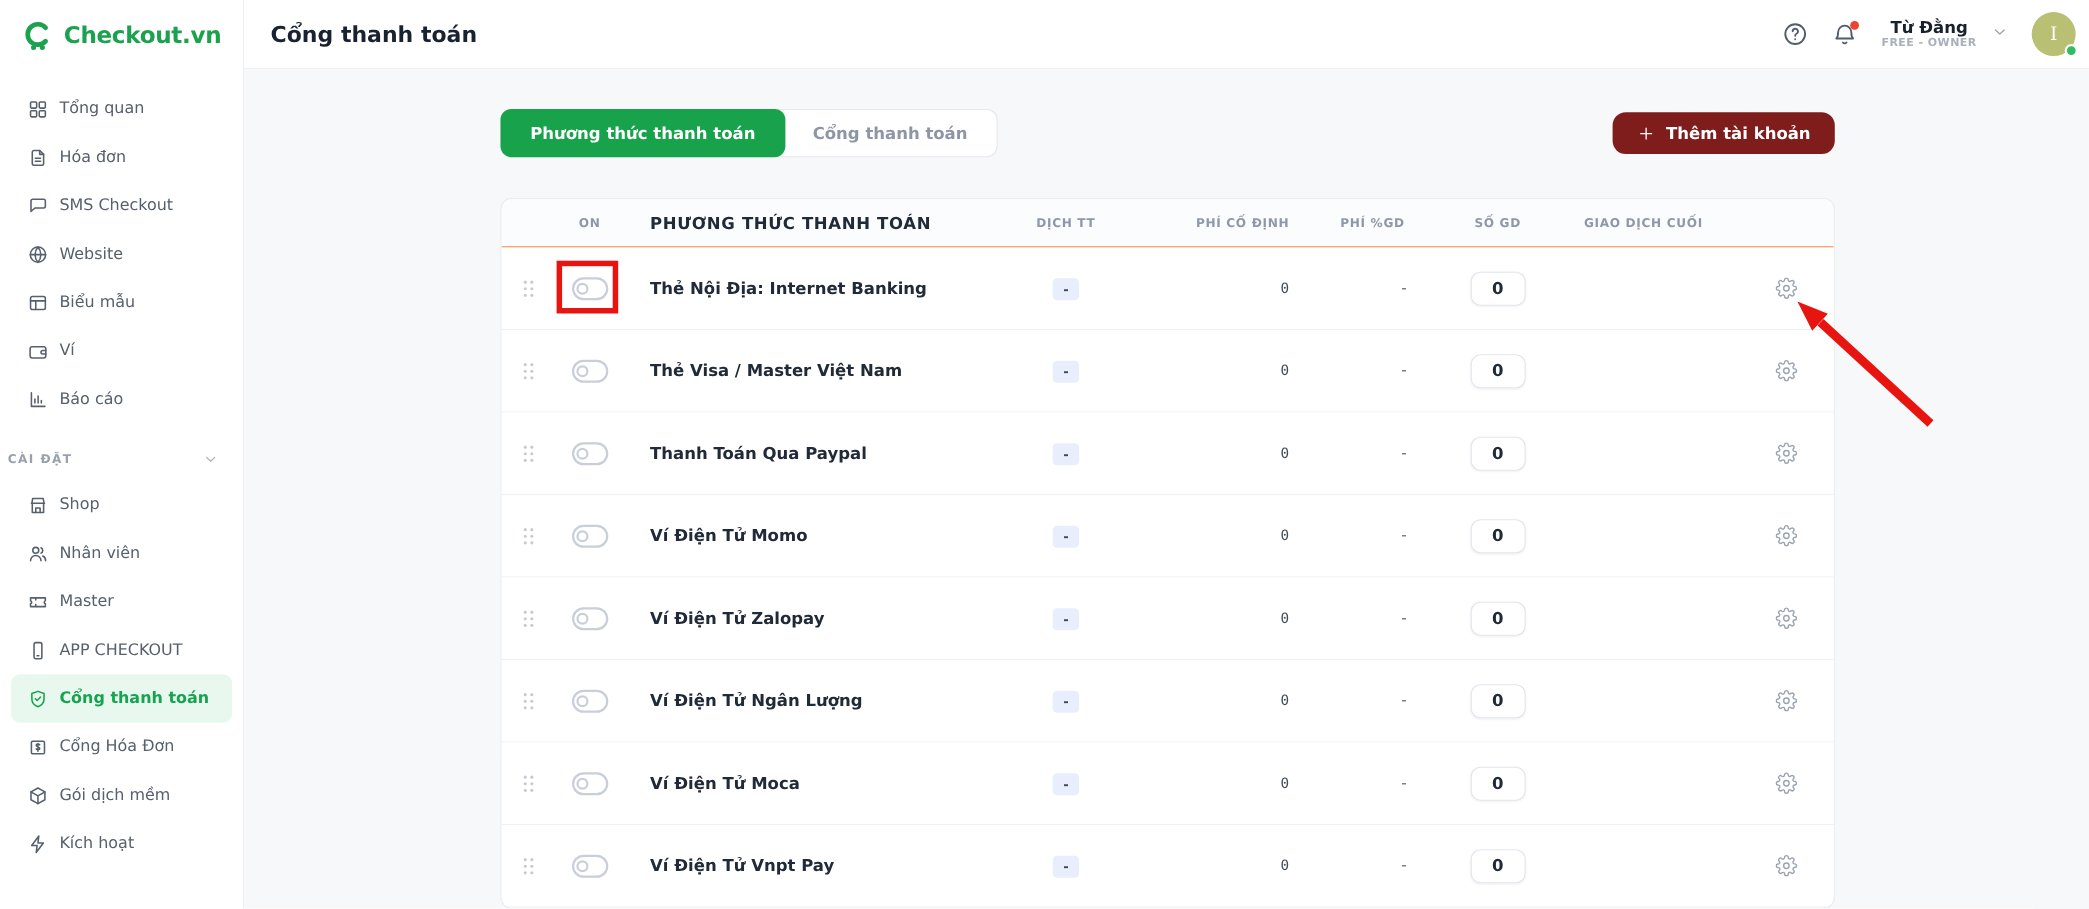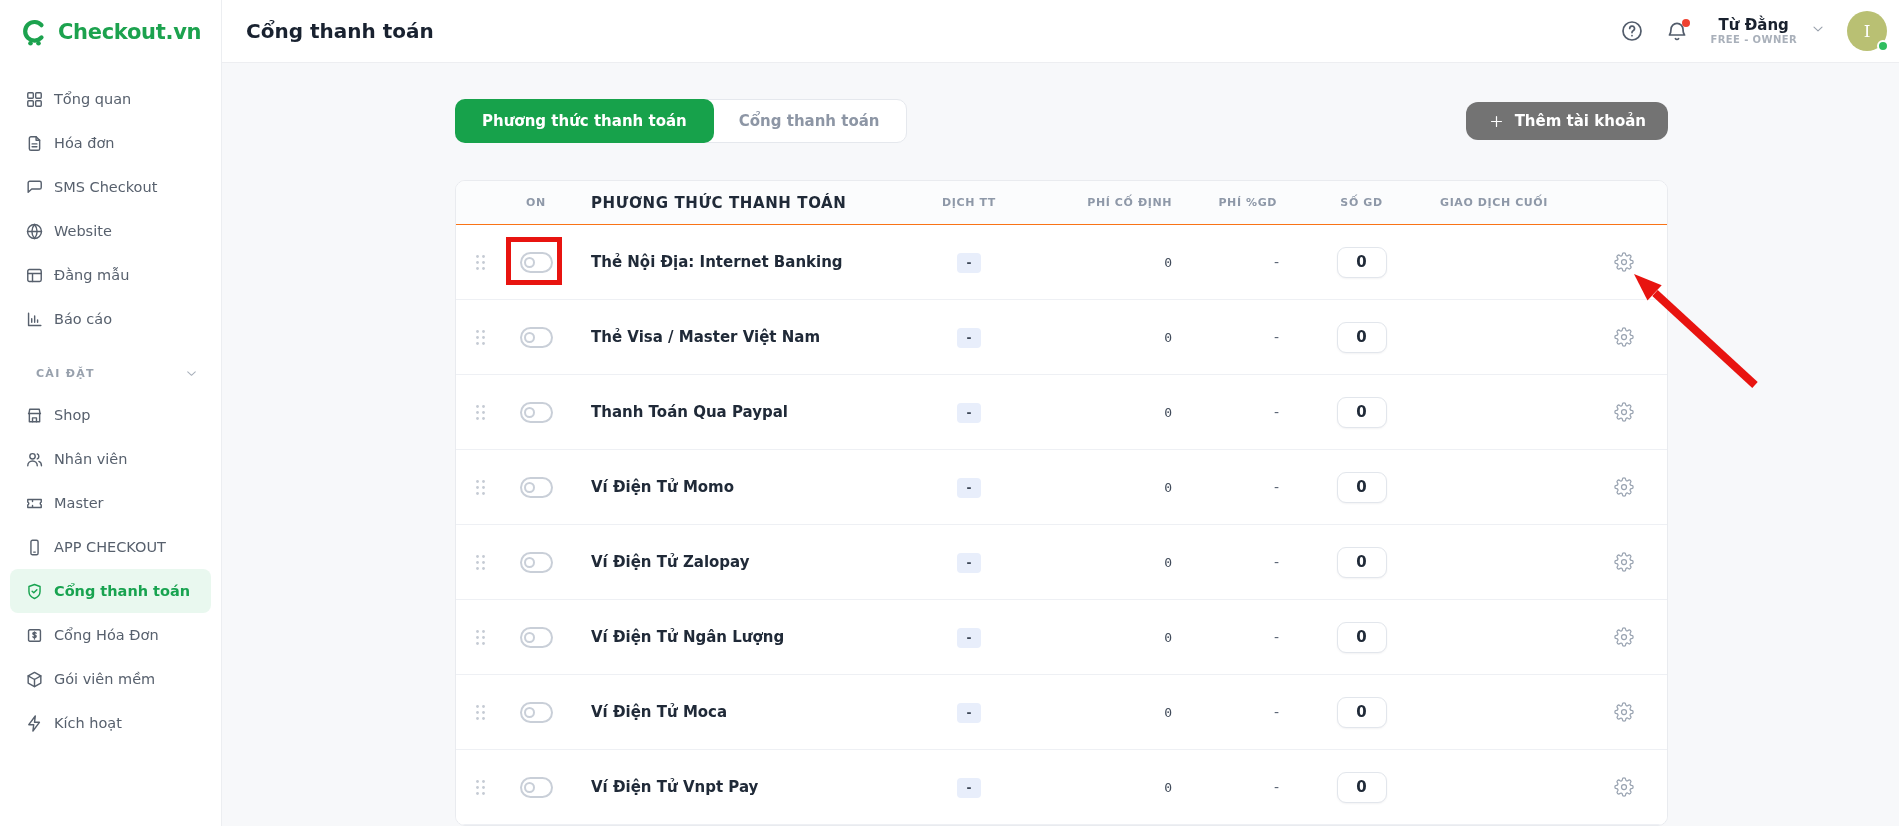--- a/index.html
+++ b/index.html
@@ -14,21 +14,21 @@
              border-right:1px solid #eceef1; display:flex; flex-direction:column; overflow:hidden; }
   .logo { height:63px; display:flex; align-items:center; padding-left:19px; gap:9px; flex:none; }
   .logo-text { font-size:21px; font-weight:700; color:#1ca24e; letter-spacing:-0.3px; }
   .nav { display:flex; flex-direction:column; padding:14px 10px 0; }
   .nav.settings { padding-top:0; }
   .nav-item { height:44px; display:flex; align-items:center; gap:10px; padding:0 12px 0 15px;
               border-radius:8px; color:#57606d; font-size:14.5px; font-weight:500; cursor:pointer; flex:none; }
   .nav-item .ic { width:19px; height:19px; flex:none; }
   .nav-item.active { background:#e9f8ef; color:#18a350; font-weight:600; }
   .section-head { height:40px; margin-top:12px; display:flex; align-items:center; justify-content:space-between;
-                  padding:0 22px 0 36px; color:#98a1ad; font-size:11px; font-weight:700; letter-spacing:1.3px; }
+                  padding:0 22px 0 7px; color:#98a1ad; font-size:11px; font-weight:700; letter-spacing:1.3px; }
   .section-head .ic { width:15px; height:15px; color:#a8b0bb; }
 
   
   .right-pane { flex:1; display:flex; flex-direction:column; height:100%; }
   .topbar { height:63px; flex:none; background:#fff; border-bottom:1px solid #edeef1;
             display:flex; align-items:center; padding:0 12px 0 24px; }
   .page-title { font-size:20px; font-weight:700; color:#192230; margin:0; }
   .top-right { margin-left:auto; display:flex; align-items:center; gap:21px; }
   .icon-btn { background:none; border:none; padding:0; cursor:pointer; color:#525c6b; display:flex; }
   .icon-btn .ic { width:24px; height:24px; }
@@ -48,21 +48,21 @@
   
   .main { flex:1; background:#f7f8fa; overflow:hidden; }
   .content { width:1213px; margin-left:233px; }
   .toolbar { margin-top:36px; height:44px; display:flex; align-items:center; justify-content:space-between; }
   .tabs { height:44px; background:#fff; border:1px solid #e5e8ed; border-radius:10px;
           display:flex; align-items:stretch; }
   .tab { display:flex; align-items:center; padding:0 27px; font-size:15px; font-weight:700;
          color:#8d96a5; background:transparent; border:none; border-radius:10px; cursor:pointer;
          font-family:inherit; margin:-1px; height:44px; }
   .tab.active { background:#17a24b; color:#fff; }
-  .btn-add { height:38px; padding:0 22px; background:#737373; color:#fff; border:none; border-radius:12px;
+  .btn-add { height:38px; padding:0 22px; background:#7f1d1d; color:#fff; border:none; border-radius:12px;
              font-size:15px; font-weight:700; display:flex; align-items:center; gap:10px; cursor:pointer;
              font-family:inherit; }
   .btn-add .ic { width:17px; height:17px; }
 
   
   .card { margin-top:37px; background:#fff; border:1px solid #e9ebef; border-radius:10px; overflow:hidden; }
   .grid-row { display:grid; grid-template-columns:48px 64px 1fr 90px 165px 105px 155px 125px 103px; align-items:center; }
   .thead { height:44px; background:#fbfcfd; border-bottom:1px solid #f97316;
            color:#8e98a8; font-size:11px; font-weight:700; letter-spacing:.6px; }
   .th { padding:0; }
@@ -143,21 +143,28 @@
               <path d="M3.2 12h17.6"></path>
               <path d="M12 3.2a13.4 13.4 0 0 1 0 17.6M12 3.2a13.4 13.4 0 0 0 0 17.6"></path>
             </svg>
             <span class="nav-label">Website</span>
           </div>
           <div class="nav-item">
             <svg class="ic" viewBox="0 0 24 24" fill="none" stroke="currentColor" stroke-width="1.8" stroke-linecap="round" stroke-linejoin="round">
               <rect x="3.5" y="4.5" width="17" height="15" rx="2"></rect>
               <path d="M3.5 9.5h17M9.5 9.5v10"></path>
             </svg>
-            <span class="nav-label">Đằng mẫu</span>
+            <span class="nav-label">Biểu mẫu</span>
+          </div>
+          <div class="nav-item">
+            <svg class="ic" viewBox="0 0 24 24" fill="none" stroke="currentColor" stroke-width="1.8" stroke-linecap="round" stroke-linejoin="round">
+              <rect x="3" y="6.5" width="18" height="13" rx="2.5"></rect>
+              <path d="M21 11h-3.5a2 2 0 0 0 0 4H21"></path>
+            </svg>
+            <span class="nav-label">Ví</span>
           </div>
           <div class="nav-item">
             <svg class="ic" viewBox="0 0 24 24" fill="none" stroke="currentColor" stroke-width="1.8" stroke-linecap="round" stroke-linejoin="round">
               <path d="M4.5 4v15.5H20"></path>
               <path d="M8.5 15.5v-4.5M12.2 15.5V7.5M15.9 15.5v-2.8"></path>
             </svg>
             <span class="nav-label">Báo cáo</span>
           </div>
         </nav>
       <div class="section-head">
@@ -210,21 +217,21 @@
               <rect x="4.5" y="4.8" width="15" height="14.4" rx="1.5"></rect>
               <path d="M12 7.5v9M14 9c-.4-.5-1.1-.9-2-.9-1.2 0-2.1.7-2.1 1.5 0 2.2 4.2 1.3 4.2 3.5 0 .8-.9 1.5-2.1 1.5-.9 0-1.6-.4-2-.9"></path>
             </svg>
             <span class="nav-label">Cổng Hóa Đơn</span>
           </div>
           <div class="nav-item">
             <svg class="ic" viewBox="0 0 24 24" fill="none" stroke="currentColor" stroke-width="1.8" stroke-linecap="round" stroke-linejoin="round">
               <path d="M12 3l8 4.5v9L12 21l-8-4.5v-9z"></path>
               <path d="M4 7.5l8 4.5 8-4.5M12 12v9"></path>
             </svg>
-            <span class="nav-label">Gói viên mềm</span>
+            <span class="nav-label">Gói dịch mềm</span>
           </div>
           <div class="nav-item">
             <svg class="ic" viewBox="0 0 24 24" fill="none" stroke="currentColor" stroke-width="1.8" stroke-linecap="round" stroke-linejoin="round">
               <path d="M13 2.5 4.8 13.5H11L10 21.5l8.2-11H12z"></path>
             </svg>
             <span class="nav-label">Kích hoạt</span>
           </div>
         </nav>
     </aside>
 

